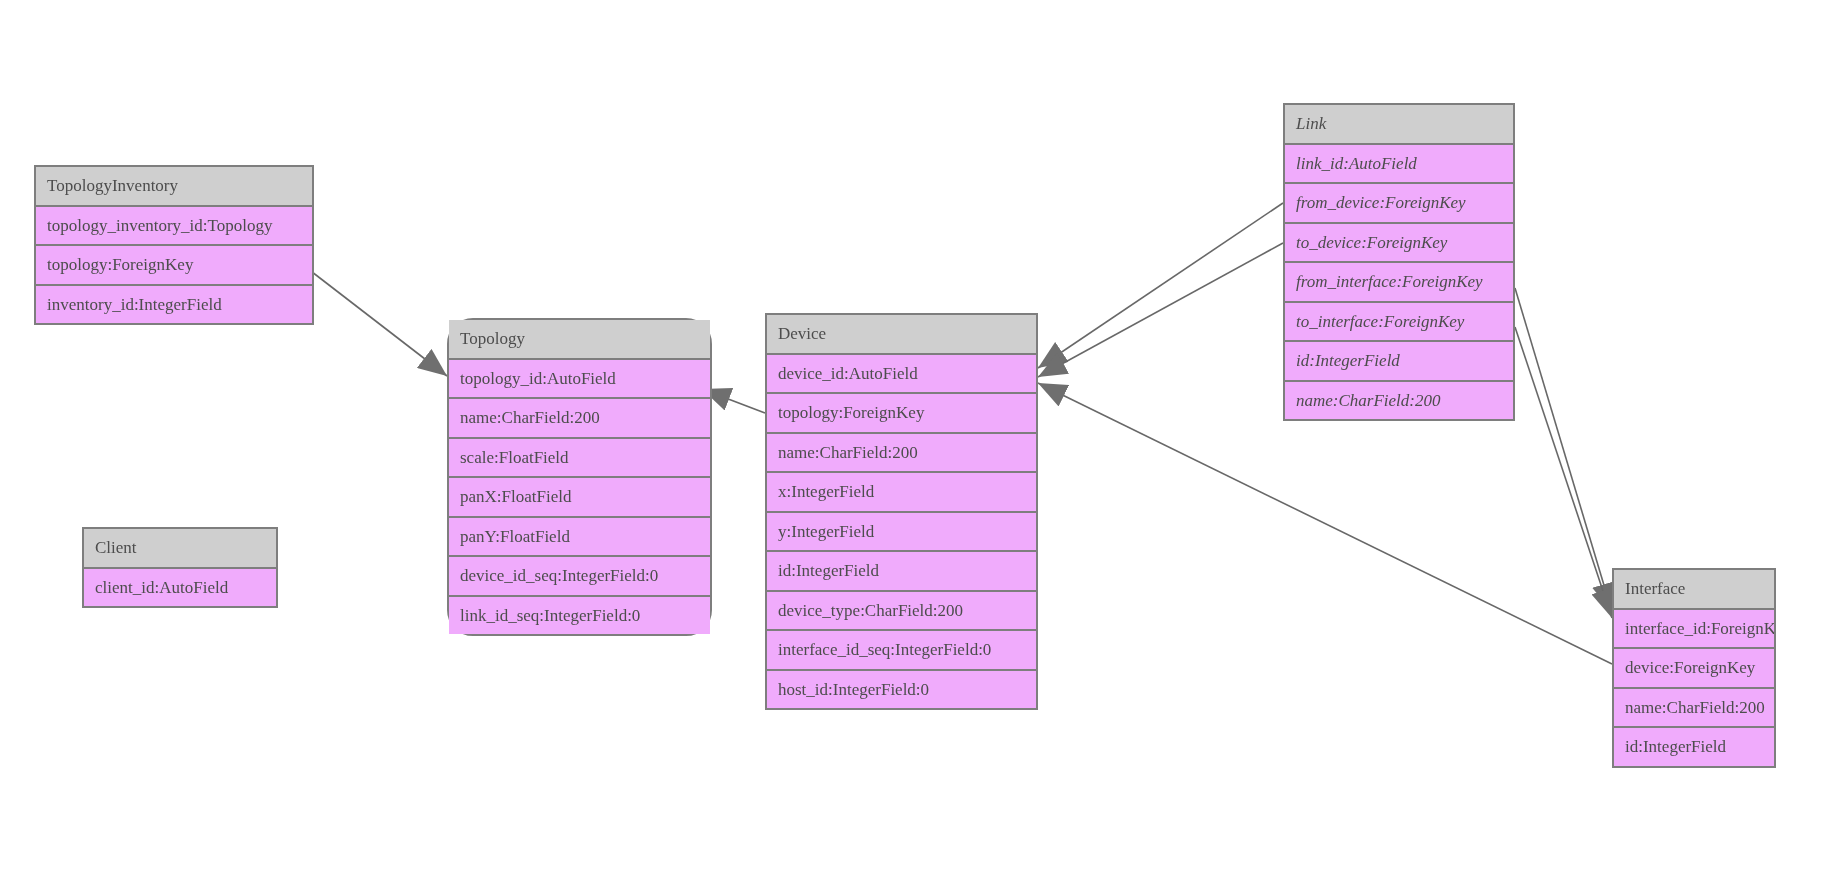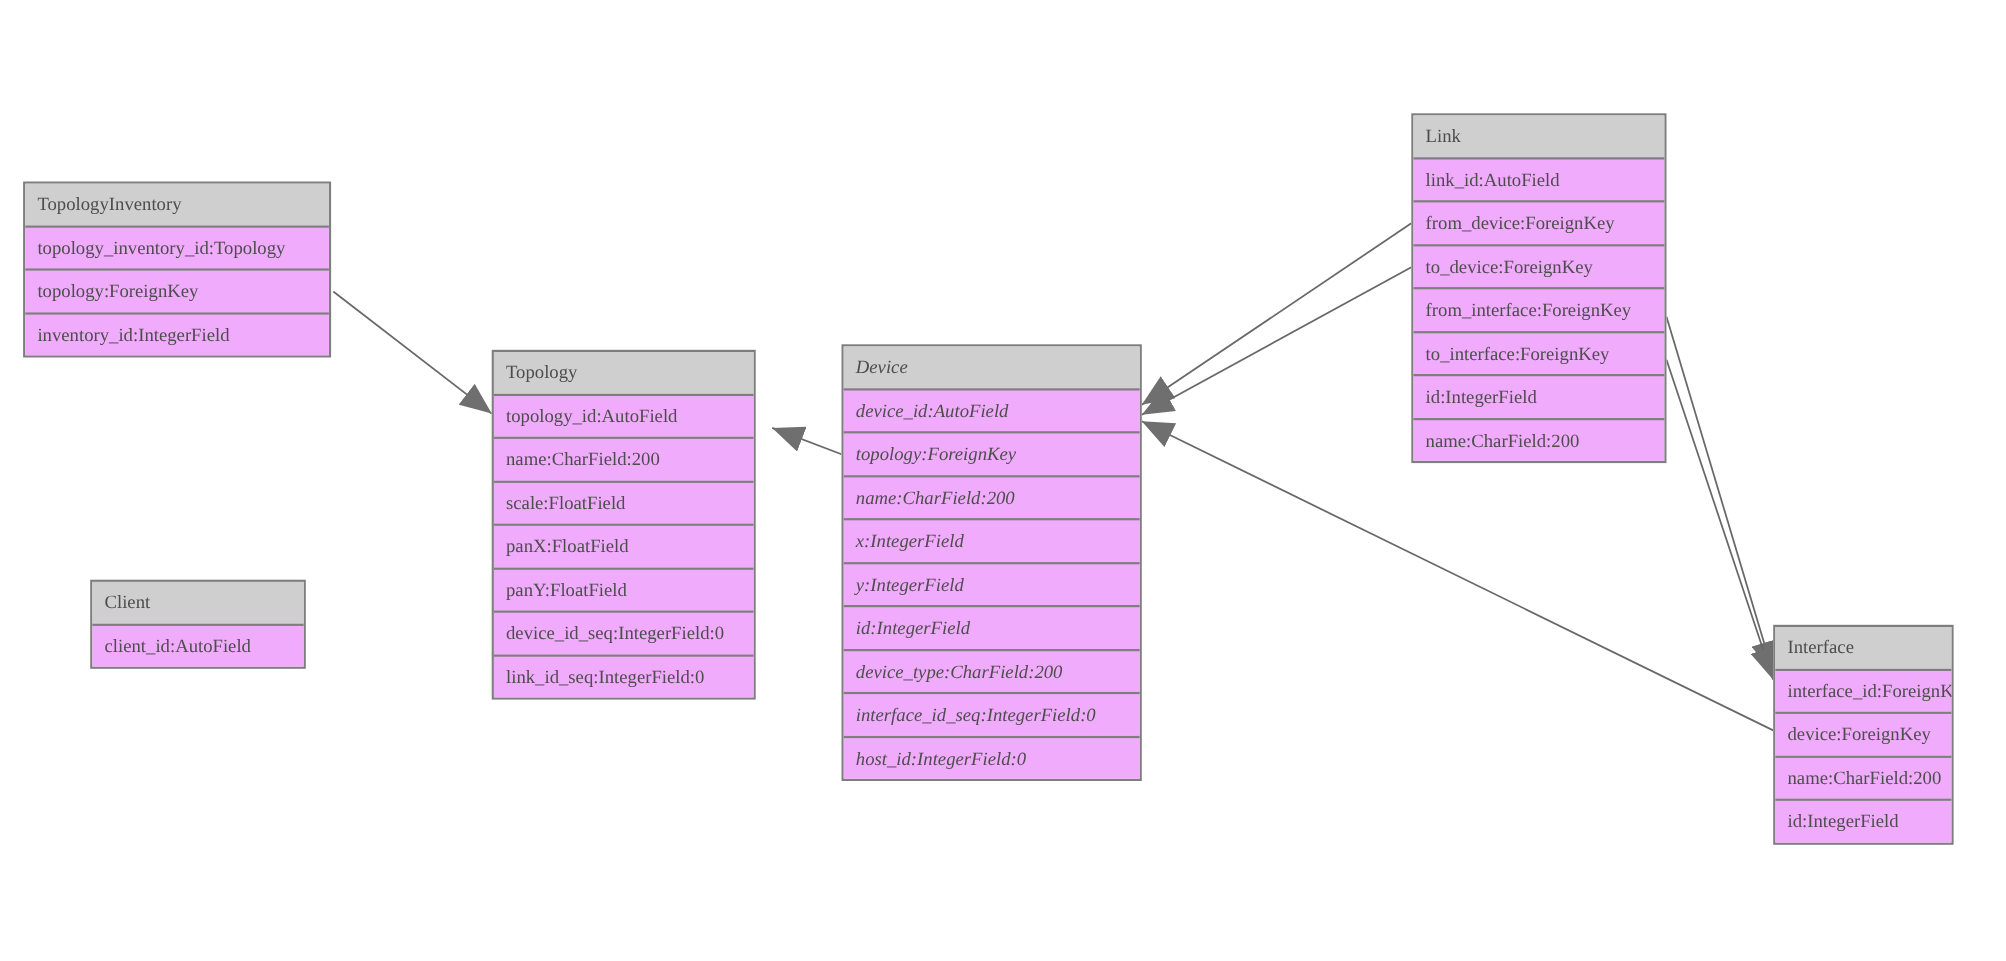--- a/index.html
+++ b/index.html
@@ -64,57 +64,57 @@
       <line x1="303" y1="265" x2="447" y2="376" marker-end="url(#arrow)"></line>
       <line x1="765" y1="413" x2="702" y2="389" marker-end="url(#arrow)"></line>
       <line x1="1283" y1="203" x2="1038" y2="368" marker-end="url(#arrow)"></line>
       <line x1="1283" y1="243" x2="1038" y2="377" marker-end="url(#arrow)"></line>
       <line x1="1515" y1="288" x2="1612" y2="612" marker-end="url(#arrow)"></line>
       <line x1="1515" y1="327" x2="1612" y2="618" marker-end="url(#arrow)"></line>
       <line x1="1612" y1="664" x2="1038" y2="383" marker-end="url(#arrow)"></line>
     </g>
   </svg>
 
-  <div class="entity" style="left:21px; top:165px; width:280px;">
+  <div class="entity" style="left:34px; top:165px; width:280px;">
     <div class="entity-header">TopologyInventory</div>
     <div class="entity-row">topology_inventory_id:Topology</div>
     <div class="entity-row">topology:ForeignKey</div>
     <div class="entity-row">inventory_id:IntegerField</div>
   </div>
 
-  <div class="entity" style="left:447px; top:318px; width:240px;">
+  <div class="entity" style="left:447px; top:318px; width:265px;border-radius:26px;">
     <div class="entity-header">Topology</div>
     <div class="entity-row">topology_id:AutoField</div>
     <div class="entity-row">name:CharField:200</div>
     <div class="entity-row">scale:FloatField</div>
     <div class="entity-row">panX:FloatField</div>
     <div class="entity-row">panY:FloatField</div>
     <div class="entity-row">device_id_seq:IntegerField:0</div>
     <div class="entity-row">link_id_seq:IntegerField:0</div>
   </div>
 
   <div class="entity" style="left:82px; top:527px; width:196px;">
     <div class="entity-header">Client</div>
     <div class="entity-row">client_id:AutoField</div>
   </div>
 
-  <div class="entity" style="left:765px; top:313px; width:273px;font-style:italic;">
+  <div class="entity" style="left:765px; top:313px; width:273px;">
     <div class="entity-header">Device</div>
     <div class="entity-row">device_id:AutoField</div>
     <div class="entity-row">topology:ForeignKey</div>
     <div class="entity-row">name:CharField:200</div>
     <div class="entity-row">x:IntegerField</div>
     <div class="entity-row">y:IntegerField</div>
     <div class="entity-row">id:IntegerField</div>
     <div class="entity-row">device_type:CharField:200</div>
     <div class="entity-row">interface_id_seq:IntegerField:0</div>
     <div class="entity-row">host_id:IntegerField:0</div>
   </div>
 
-  <div class="entity" style="left:1283px; top:103px; width:232px;">
+  <div class="entity" style="left:1283px; top:103px; width:232px;font-style:italic;">
     <div class="entity-header">Link</div>
     <div class="entity-row">link_id:AutoField</div>
     <div class="entity-row">from_device:ForeignKey</div>
     <div class="entity-row">to_device:ForeignKey</div>
     <div class="entity-row">from_interface:ForeignKey</div>
     <div class="entity-row">to_interface:ForeignKey</div>
     <div class="entity-row">id:IntegerField</div>
     <div class="entity-row">name:CharField:200</div>
   </div>
 

